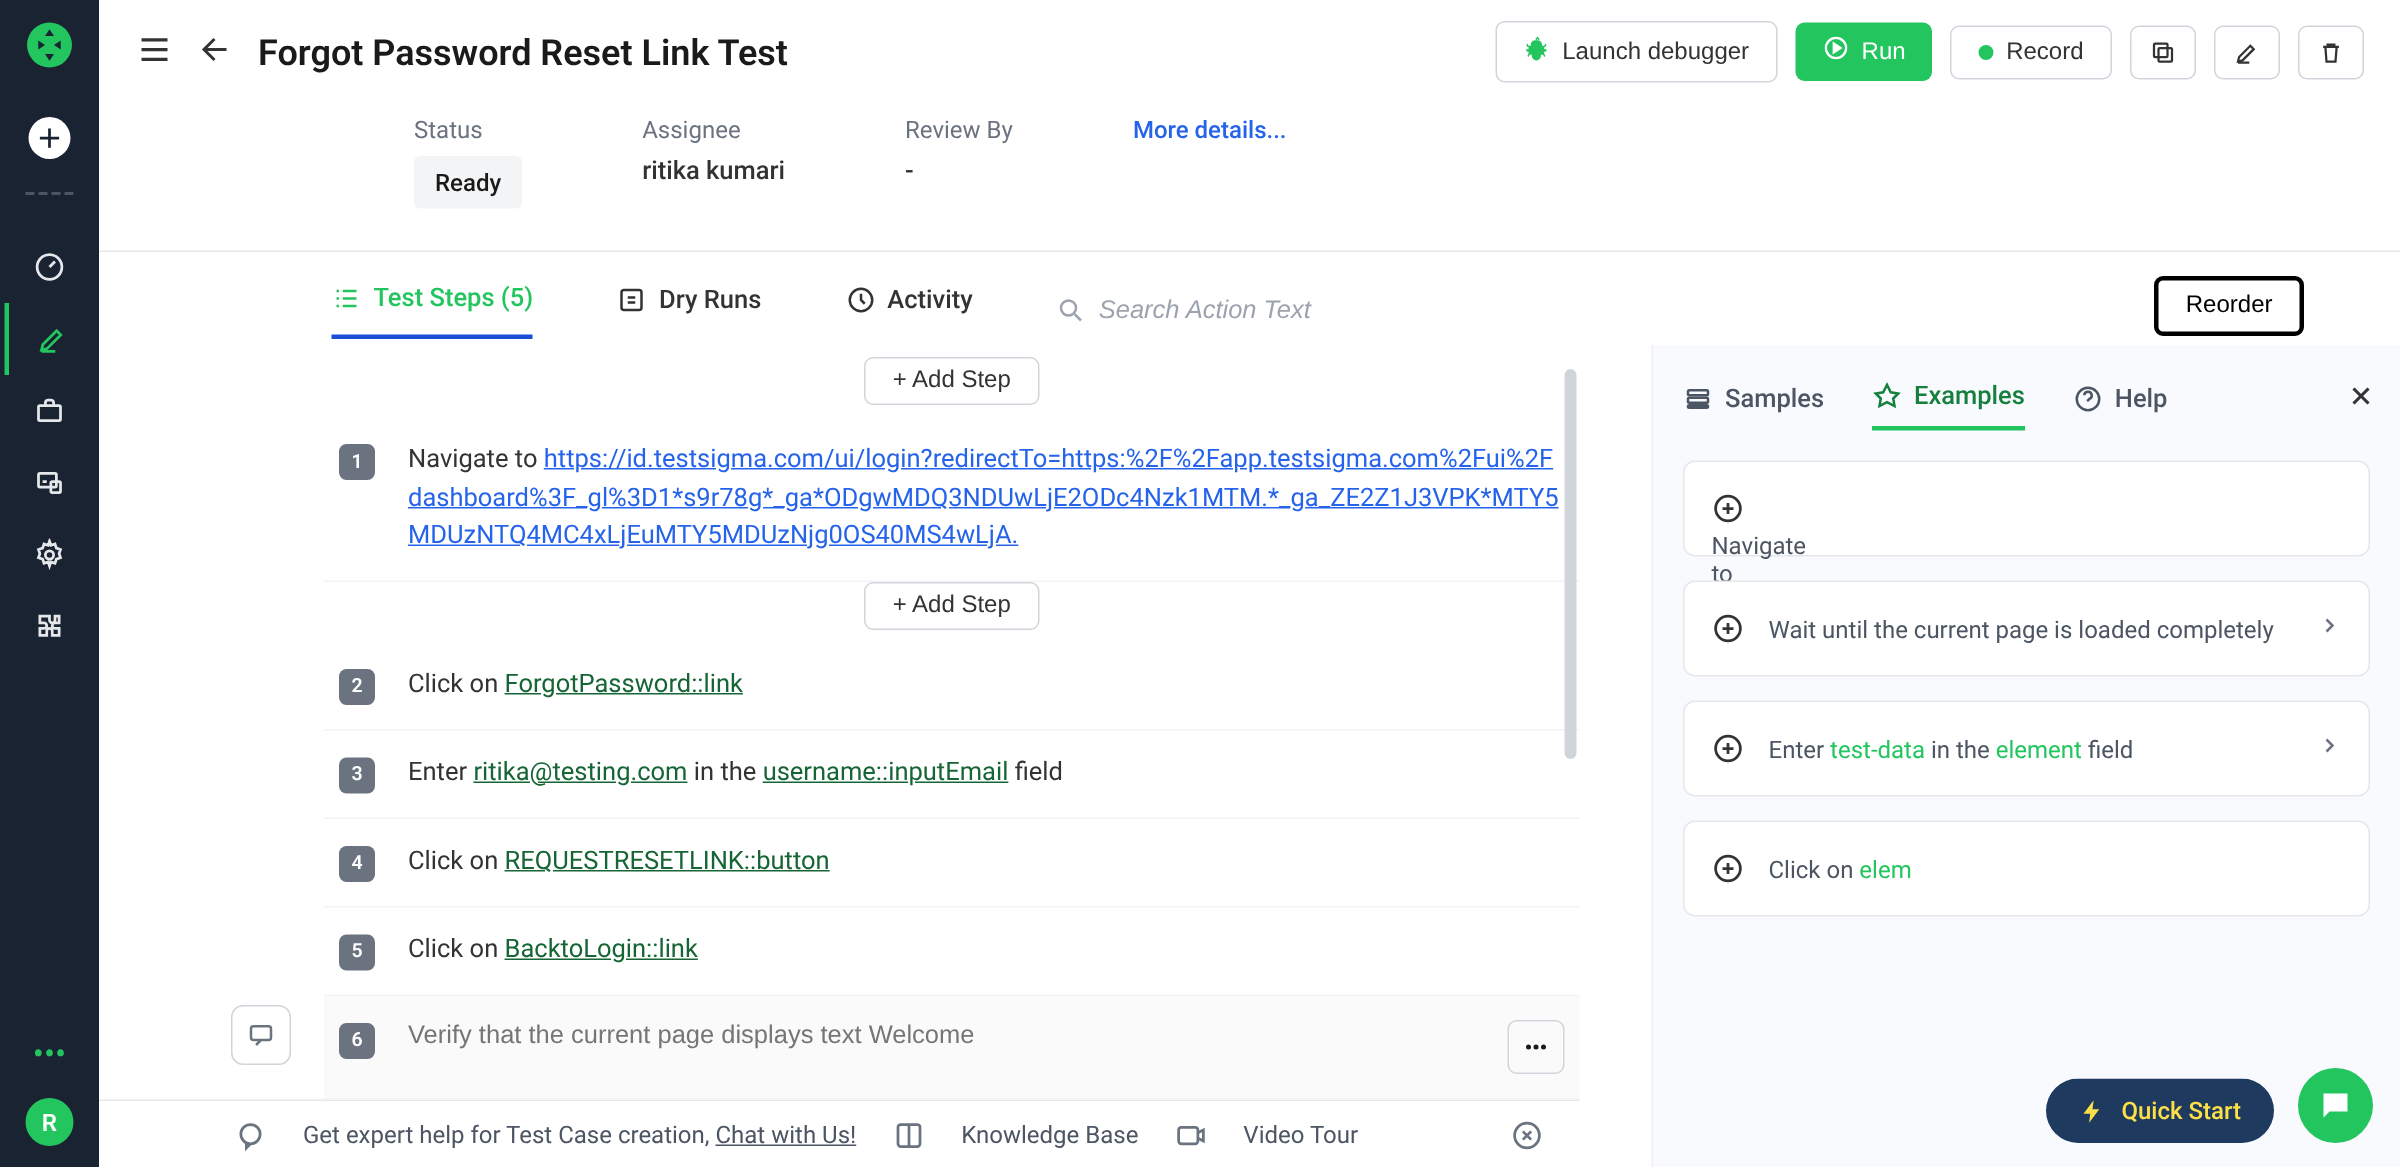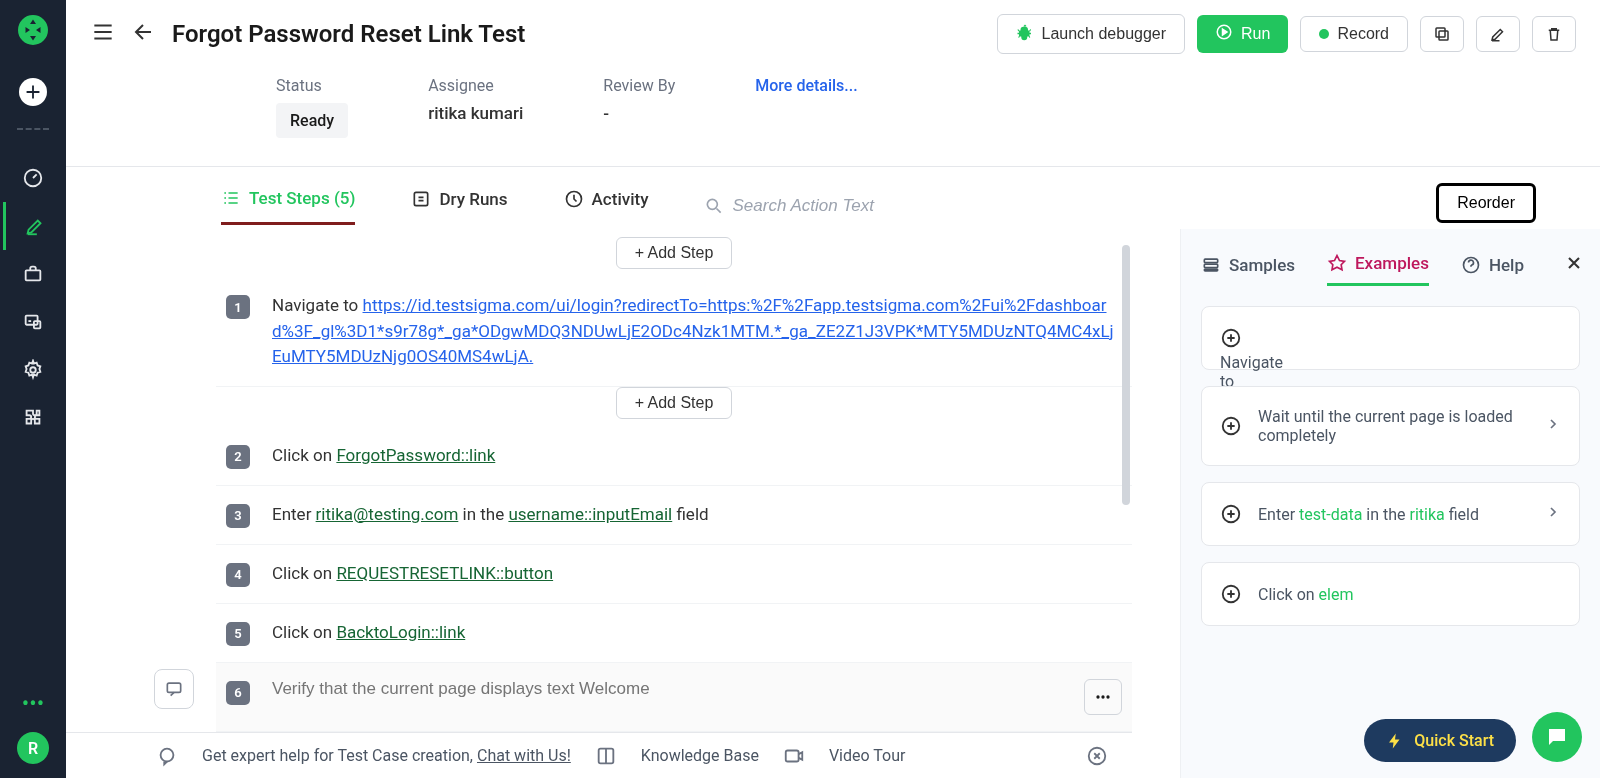--- a/index.html
+++ b/index.html
@@ -28,21 +28,21 @@
 
 .meta-row { padding: 0 40px 0 210px; display: flex; gap: 80px; align-items: flex-start; border-bottom: 1px solid #e5e7eb; padding-bottom: 28px; padding-top: 8px; }
 .meta-block .lbl { color: #6b7280; font-size: 16px; margin-bottom: 8px; }
 .meta-block .val { color: #333; font-weight: 500; font-size: 17px; }
 .meta-block .sub { color: #6b7280; font-size: 16px; font-weight: 400; margin-left: 6px; }
 .status-pill { background: #f3f4f6; padding: 8px 14px; border-radius: 4px; display: inline-block; font-weight: 500; }
 .more-link { color: #2563eb; font-weight: 500; cursor: pointer; }
 
 .tabs-row { display: flex; align-items: center; padding: 16px 40px 0 155px; gap: 56px; }
 .tab { display: flex; align-items: center; gap: 8px; padding-bottom: 14px; color: #333; font-weight: 500; font-size: 17px; cursor: pointer; }
-.tab.active { color: #22c55e; border-bottom: 3px solid #7f1d1d; }
+.tab.active { color: #22c55e; border-bottom: 3px solid #1d4ed8; }
 .tab svg { width: 20px; height: 20px; }
 .search-wrap { display: flex; align-items: center; gap: 8px; color: #9ca3af; }
 .search-wrap input { border: none; outline: none; font-size: 17px; color: #6b7280; width: 200px; }
 .search-wrap input::placeholder { color: #9ca3af; font-style: italic; }
 .tabs-spacer { flex: 1; }
 .reorder-btn { border: 3px solid #000000; padding: 8px 18px; border-radius: 6px; cursor: pointer; font-size: 16px; background: #fff; margin-right: 24px; margin-bottom: 6px; }
 
 .content-row { display: flex; flex: 1; overflow: hidden; }
 .steps-col { flex: 1; overflow-y: auto; padding: 8px 48px 0 0; position: relative; }
 .steps-list { padding-left: 150px; }
@@ -56,24 +56,24 @@
 .step-row.input { background: #fafafa; }
 .step-row.input input.ghost { border: none; color: #9ca3af; font-size: 17px; flex: 1; outline: none; background: transparent; }
 .step-row.input .menu-btn { width: 38px; height: 36px; border: 1px solid #d1d5db; border-radius: 6px; display: flex; align-items: center; justify-content: center; cursor: pointer; }
 
 .footer-bar { display: flex; align-items: center; gap: 24px; padding: 12px 24px 12px 90px; border-top: 1px solid #e5e7eb; font-size: 16px; color: #4b5563; margin-left: 0; }
 .footer-bar .chat-ic, .footer-bar .book-ic, .footer-bar .video-ic, .footer-bar .close-ic { display: inline-flex; width: 22px; height: 22px; align-items: center; justify-content: center; }
 .footer-bar .close-ic { margin-left: auto; cursor: pointer; }
 .footer-bar a { color: #4b5563; text-decoration: underline; }
 .chat-badge { position: absolute; left: 80px; top: 6px; width: 40px; height: 40px; border: 1px solid #d1d5db; border-radius: 8px; display: flex; align-items: center; justify-content: center; }
 
-.right-panel { width: 420px; background: #f8fafd; border-left: 1px solid #eef0f3; display: flex; flex-direction: column; padding: 24px 20px 0; position: relative; }
+.right-panel { width: 499px; background: #f8fafd; border-left: 1px solid #eef0f3; display: flex; flex-direction: column; padding: 24px 20px 0; position: relative; }
 .rp-tabs { display: flex; gap: 32px; align-items: center; margin-bottom: 20px; }
 .rp-tab { display: flex; align-items: center; gap: 8px; color: #4b5563; font-weight: 500; font-size: 17px; cursor: pointer; padding-bottom: 10px; }
-.rp-tab.active { color: #be185d; border-bottom: 3px solid #22c55e; }
+.rp-tab.active { color: #15803d; border-bottom: 3px solid #22c55e; }
 .rp-tab svg { width: 20px; height: 20px; }
 .rp-close { position: absolute; top: 24px; right: 16px; cursor: pointer; }
 .rp-filter-row { display: flex; gap: 12px; margin-bottom: 24px; }
 .rp-select { background: #e5e7eb; border: none; padding: 12px 20px; border-radius: 6px; display: flex; align-items: center; gap: 28px; cursor: pointer; font-size: 16px; color: #4b5563; }
 .rp-search { flex: 1; border: none; background: #fff; padding: 12px 16px; border-radius: 6px; font-size: 16px; color: #6b7280; outline: none; border: 1px solid #e5e7eb; }
 .example-card { background: #fff; border: 1px solid #e5e7eb; border-radius: 8px; padding: 20px 18px; margin-bottom: 16px; display: flex; align-items: center; gap: 16px; cursor: pointer; }
 .example-card .plus-ic { width: 22px; height: 22px; flex-shrink: 0; }
 .example-card .txt { flex: 1; font-size: 16px; color: #4b5563; }
 .example-card .txt .kw { color: #22c55e; }
 .example-card .chev { color: #6b7280; flex-shrink: 0; }
@@ -369,21 +369,21 @@
         <span class="txt">Wait until the current page is loaded completely</span>
         <span class="chev"><svg width="16" height="16" viewBox="0 0 24 24" fill="none" stroke="currentColor" stroke-width="2.5">
               <path d="M9 6l6 6-6 6"></path>
             </svg></span>
       </div>
       <div class="example-card">
         <span class="plus-ic"><svg viewBox="0 0 24 24" fill="none" stroke="#333" stroke-width="2">
               <circle cx="12" cy="12" r="9"></circle>
               <path d="M12 8v8M8 12h8"></path>
             </svg></span>
-        <span class="txt"><span>Enter </span><span class="kw">test-data</span><span> in the </span><span class="kw">ritika</span><span> field</span></span>
+        <span class="txt"><span>Enter </span><span class="kw">test-data</span><span> in the </span><span class="kw">element</span><span> field</span></span>
         <span class="chev"><svg width="16" height="16" viewBox="0 0 24 24" fill="none" stroke="currentColor" stroke-width="2.5">
               <path d="M9 6l6 6-6 6"></path>
             </svg></span>
       </div>
       <div class="example-card">
         <span class="plus-ic"><svg viewBox="0 0 24 24" fill="none" stroke="#333" stroke-width="2">
               <circle cx="12" cy="12" r="9"></circle>
               <path d="M12 8v8M8 12h8"></path>
             </svg></span>
         <span class="txt"><span>Click on </span><span class="kw">elem</span></span>

